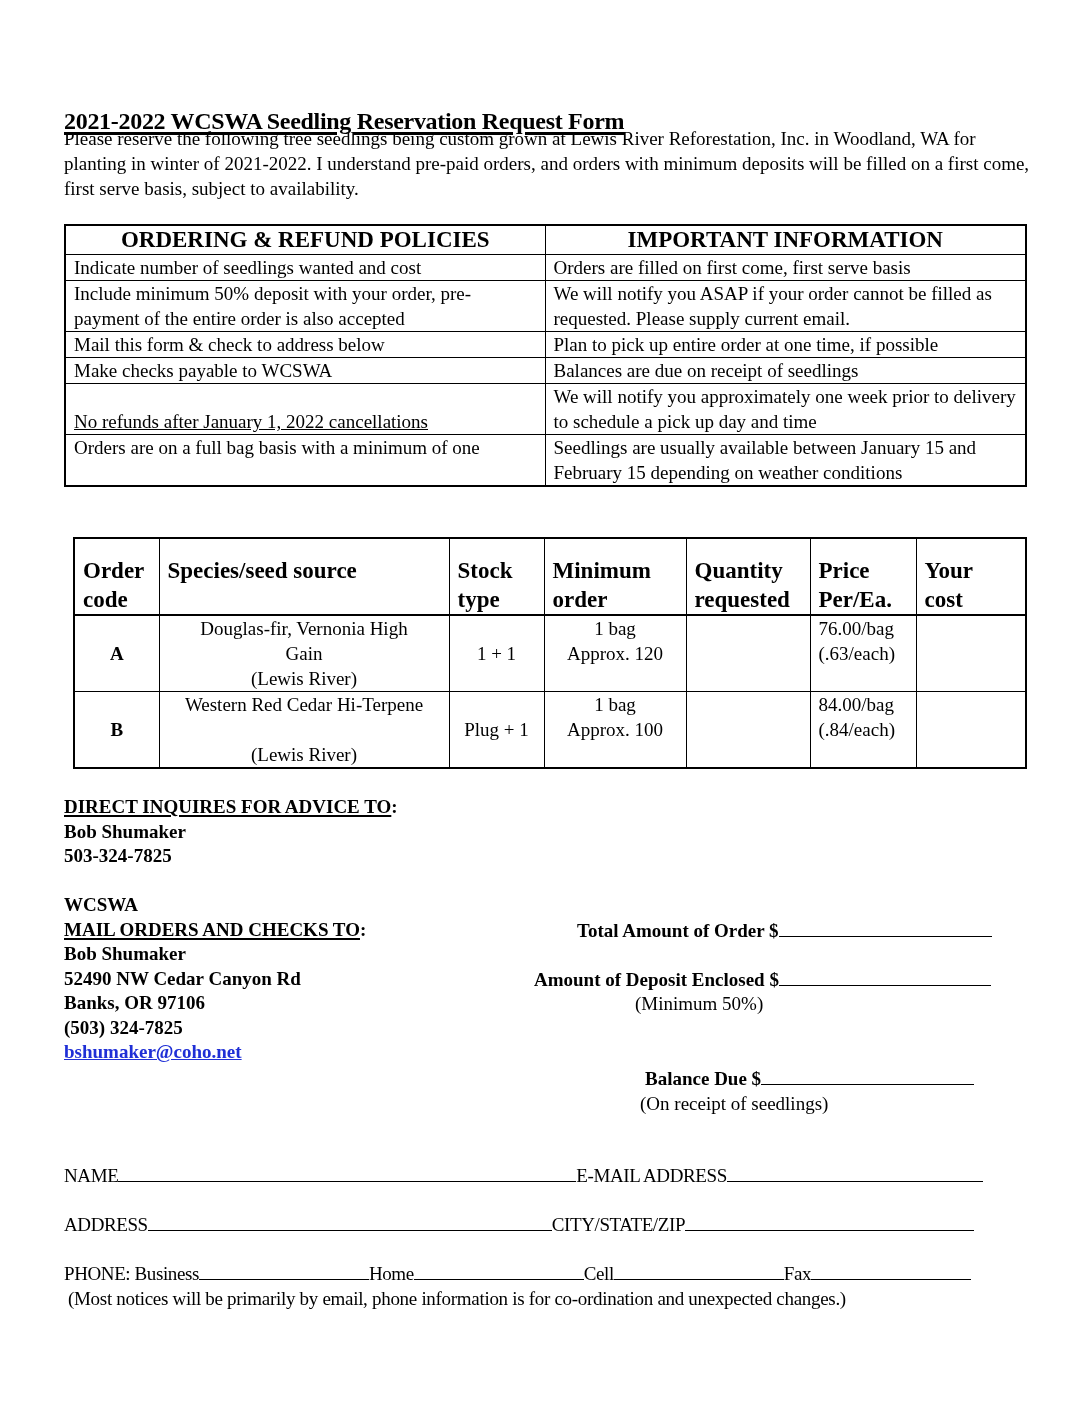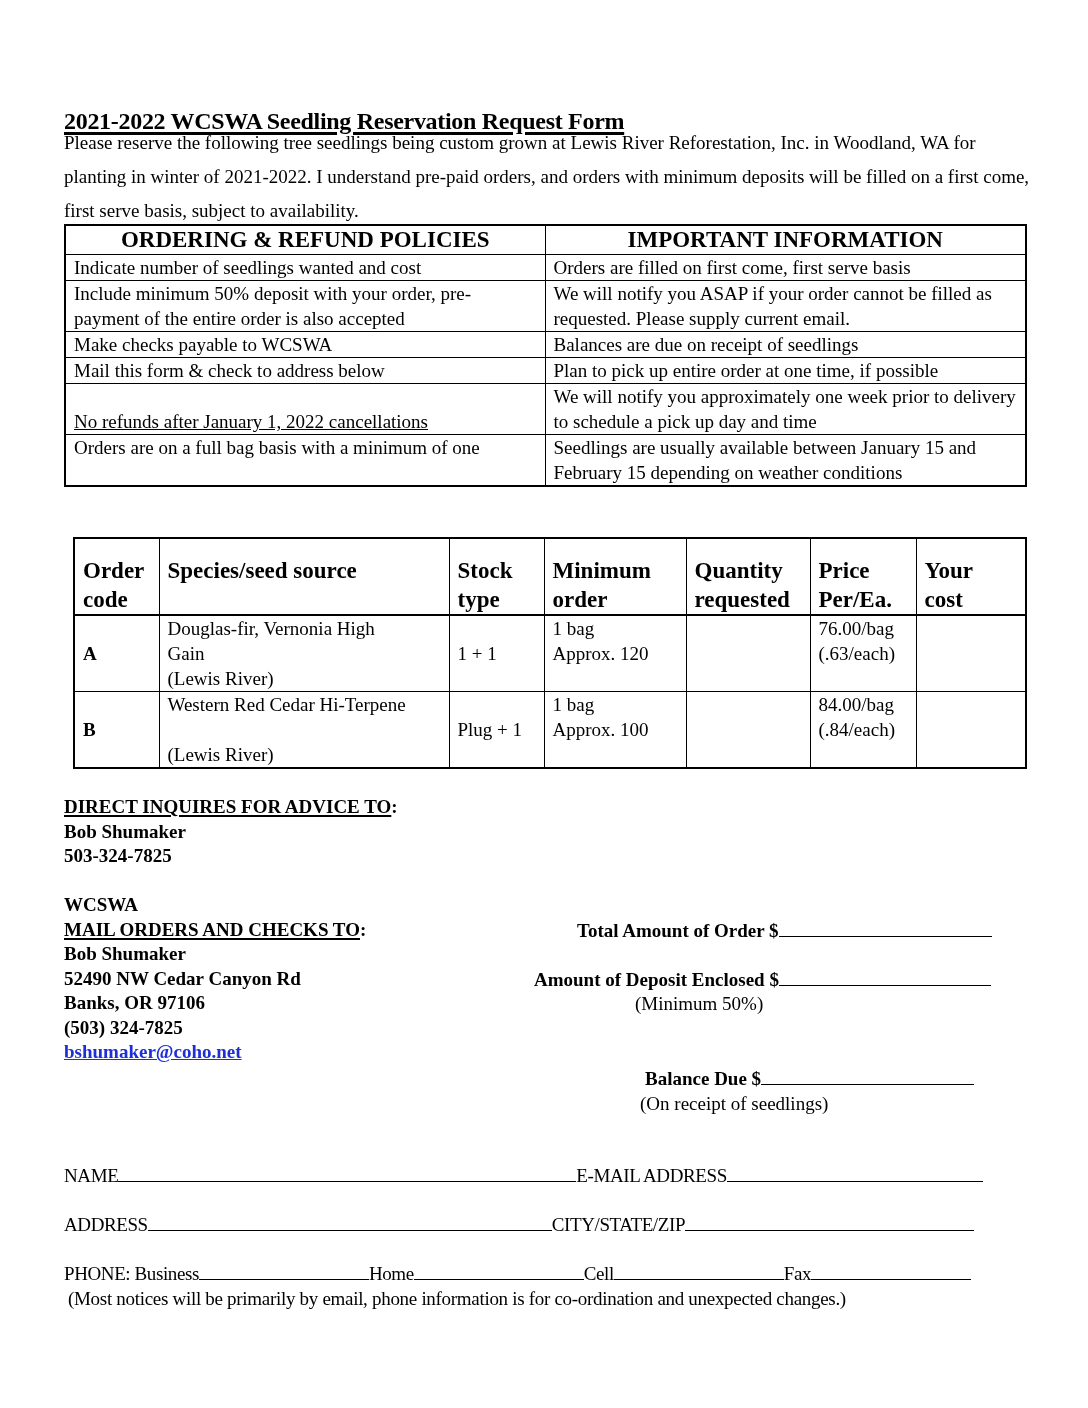--- a/index.html
+++ b/index.html
@@ -19,21 +19,21 @@
     font-size: 24px; line-height: 42px;
     font-weight: bold;
     text-decoration: underline;
     text-decoration-thickness: 3px;
     text-underline-offset: 3px;
     letter-spacing: -0.3px;
     white-space: nowrap;
   }
   .intro {
     left: 64px; top: 126px; width: 970px;
-    font-size: 19px; line-height: 34px;
+    font-size: 19px; line-height: 25px;
   }
 
   
   .policy {
     left: 64px; top: 224px; width: 961px;
     border-collapse: collapse;
     table-layout: fixed;
     border: 2px solid #000;
   }
   .policy th, .policy td {
@@ -71,21 +71,21 @@
   .orders th {
     text-align: left;
     vertical-align: top;
     font-weight: bold;
     font-size: 23px;
     line-height: 29px;
     height: 60px;
     padding-top: 17px;
     border-bottom: 2.5px solid #000;
   }
-  .orders td { vertical-align: top; text-align: left; height: 74px; }
+  .orders td { vertical-align: top; text-align: center; height: 74px; }
   .orders td.code { vertical-align: middle; font-weight: bold; }
   .orders td.mid { vertical-align: middle; }
   .orders td.price { text-align: left; padding-left: 8px; margin-left: 44px; }
   .ul { text-decoration: underline; text-decoration-thickness: 2px; text-underline-offset: 2px; }
   .block { left: 64px; font-weight: bold; font-size: 19px; line-height: 24.5px; }
   .link { color: #1f2fd6; text-decoration: underline; font-weight: bold; font-family: Liberation Serif, serif; }
 
   
   .amt { font-weight: bold; white-space: nowrap; }
   .blank {
@@ -120,26 +120,26 @@
   <tbody>
     <tr>
       <td>Indicate number of seedlings wanted and cost</td>
       <td>Orders are filled on first come, first serve basis</td>
     </tr>
     <tr>
       <td>Include minimum 50% deposit with your order, pre-payment of the entire order is also accepted</td>
       <td>We will notify you ASAP if your order cannot be filled as requested. Please supply current email.</td>
     </tr>
     <tr>
+      <td>Mail this form &amp; check to address below</td>
+      <td>Plan to pick up entire order at one time, if possible</td>
+    </tr>
+    <tr>
       <td>Make checks payable to WCSWA</td>
       <td>Balances are due on receipt of seedlings</td>
-    </tr>
-    <tr>
-      <td>Mail this form &amp; check to address below</td>
-      <td>Plan to pick up entire order at one time, if possible</td>
     </tr>
     <tr>
       <td class="bottom">No refunds after January 1, 2022 cancellations</td>
       <td>We will notify you approximately one week prior to delivery to schedule a pick up day and time</td>
     </tr>
     <tr>
       <td>Orders are on a full bag basis with a minimum of one</td>
       <td>Seedlings are usually available between January 15 and February 15 depending on weather conditions</td>
     </tr>
   </tbody>

